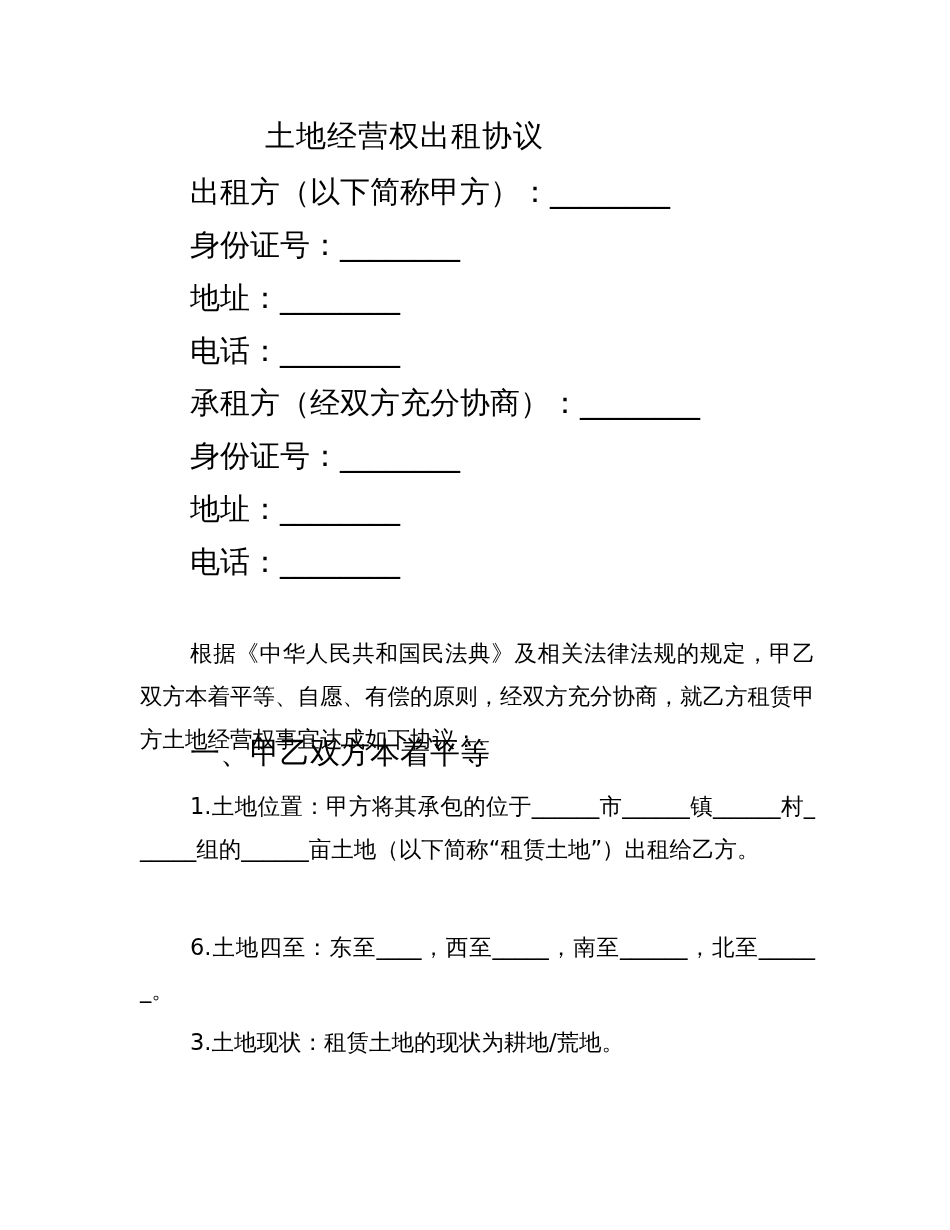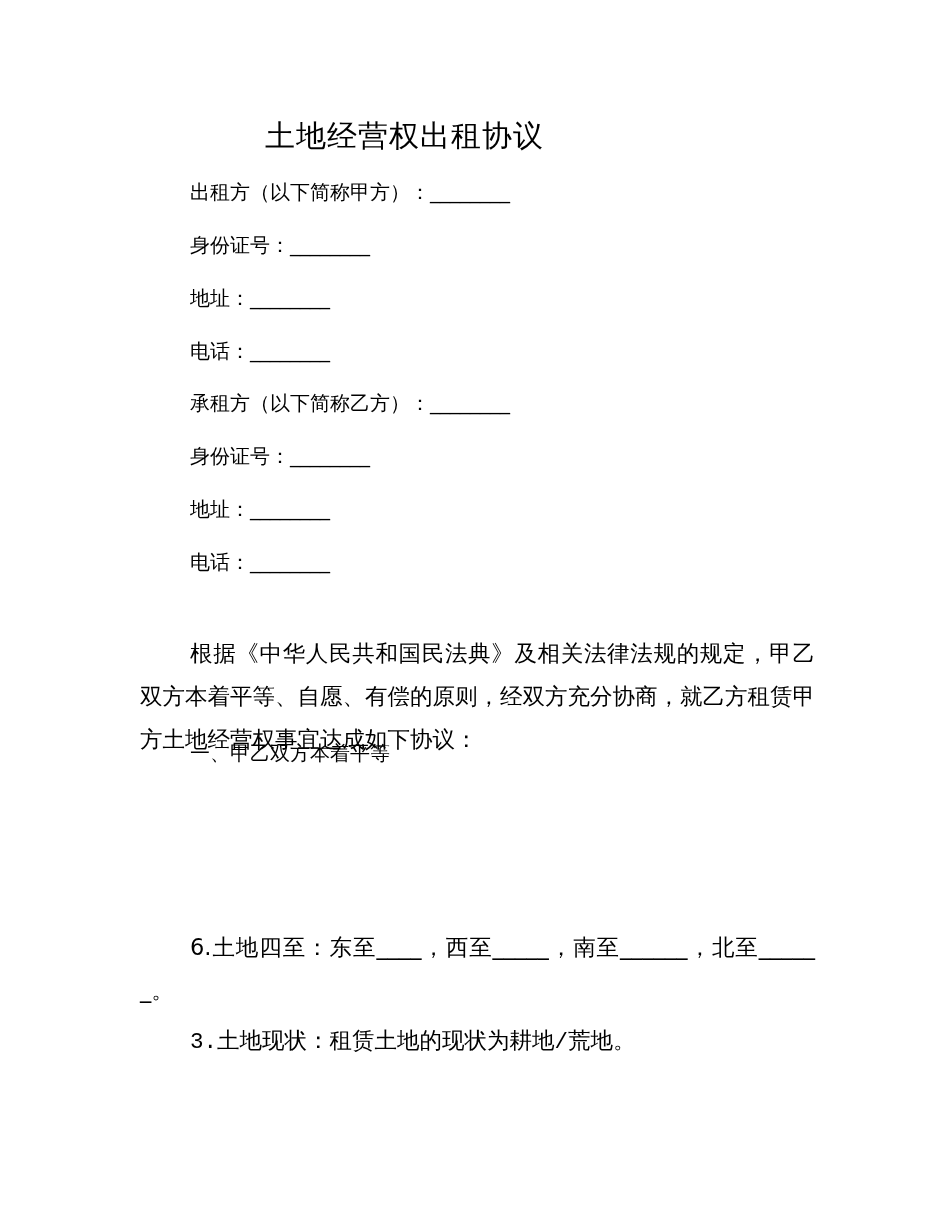--- a/index.html
+++ b/index.html
@@ -1,39 +1,40 @@
 <!DOCTYPE html>
 <html><head>
   <meta charset="utf-8">
   <style>
     html, body { margin: 0; padding: 0; background: #ffffff; }
     body { width: 950px; height: 1230px; position: relative; overflow: hidden;
       font-family: "DejaVu Sans", sans-serif; color: #000; }
     .page { position: absolute; left: 0; top: 0; width: 950px; height: 1230px; background: #fff; }
     .title { position: absolute; left: 0; width: 809px; top: 114px; text-align: center;
       font-size: 30px; line-height: 44px; letter-spacing: 1px; }
-    .line { position: absolute; left: 190px; font-size: 20px; line-height: 32px; white-space: pre; }
+    .line { position: absolute; left: 190px; font-size: 30px; line-height: 32px; white-space: pre; }
     .para { position: absolute; left: 140px; width: 675px; font-size: 22.5px; line-height: 43px;
       text-indent: 50px; text-align: justify; word-break: break-all; }
   </style>
 </head>
 <body>
 
 <div class="page">
   <div class="title">土地经营权出租协议</div>
 
   <div class="line" style="top:176px;">出租方（以下简称甲方）：________</div>
   <div class="line" style="top:229px;">身份证号：________</div>
   <div class="line" style="top:282px;">地址：________</div>
   <div class="line" style="top:335px;">电话：________</div>
 
-  <div class="line" style="top:387px;">承租方（以下简称乙方）：________</div>
+  <div class="line" style="top:387px;">承租方（经双方充分协商）：________</div>
   <div class="line" style="top:440px;">身份证号：________</div>
   <div class="line" style="top:493px;">地址：________</div>
   <div class="line" style="top:546px;">电话：________</div>
 
   <div class="para" style="top:616px;margin-top:16px;">根据《中华人民共和国民法典》及相关法律法规的规定，甲乙双方本着平等、自愿、有偿的原则，经双方充分协商，就乙方租赁甲方土地经营权事宜达成如下协议：</div>
 
   <div class="line" style="top:737px;">一、甲乙双方本着平等</div>
 
+  <div class="para" style="top:785px;">1.土地位置：甲方将其承包的位于______市______镇______村______组的______亩土地（以下简称“租赁土地”）出租给乙方。</div>
   <div class="para" style="top:926px;">6.土地四至：东至____，西至_____，南至______，北至______。</div>
-  <div class="para" style="top:1021px;font-family:Liberation Mono, monospace;">3.土地现状：租赁土地的现状为耕地/荒地。</div>
+  <div class="para" style="top:1021px;">3.土地现状：租赁土地的现状为耕地/荒地。</div>
 </div>
 
 </body></html>

